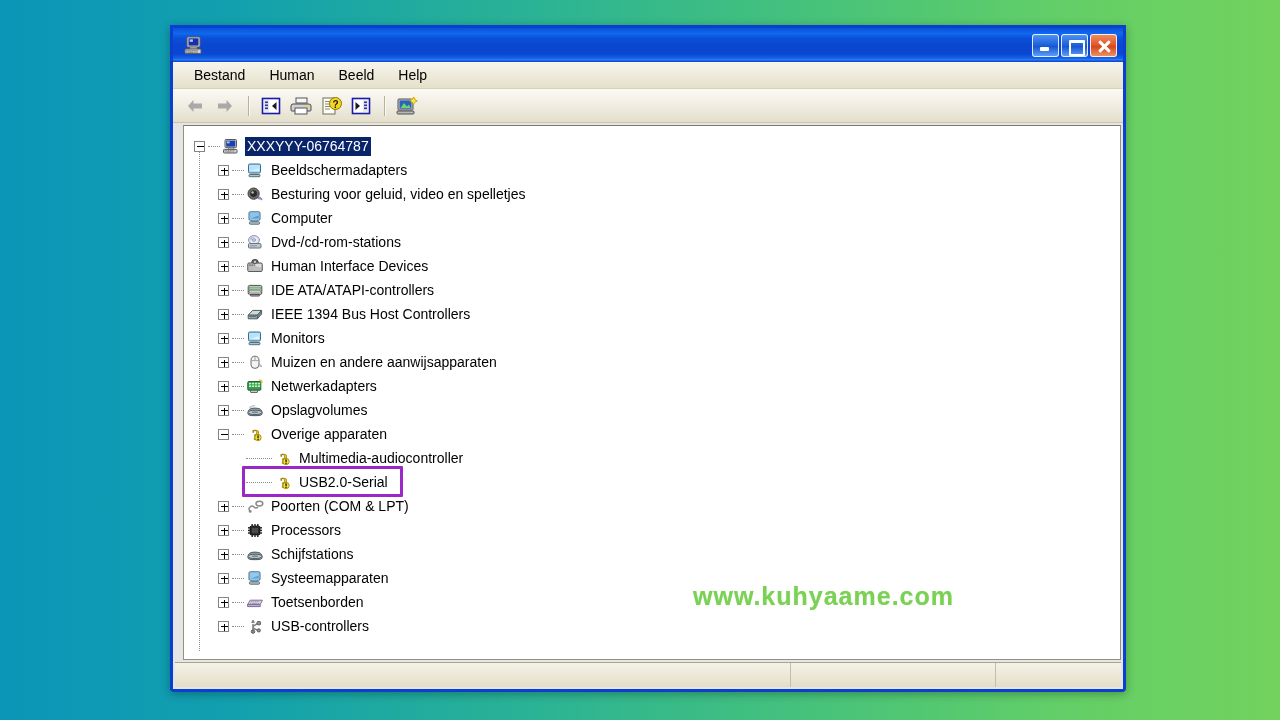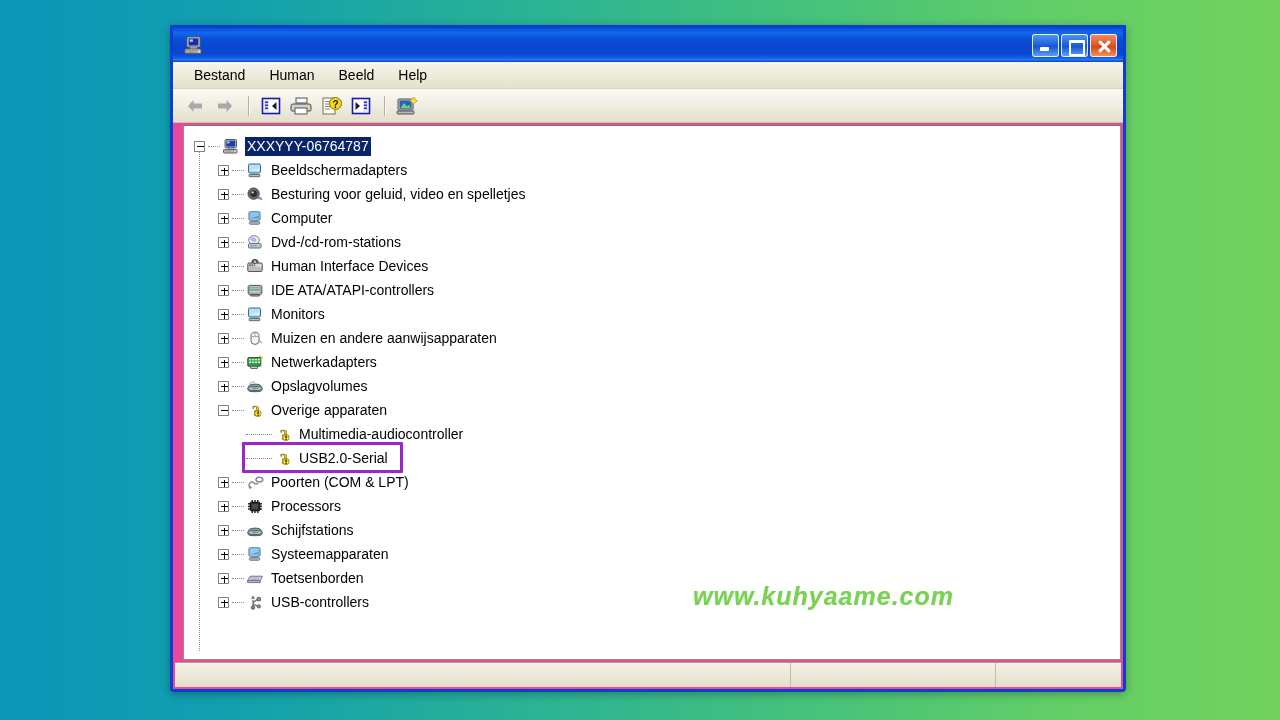--- a/index.html
+++ b/index.html
@@ -83,21 +83,21 @@
   .win-btn.close::before, .win-btn.close::after {
     content:""; position:absolute; left:12px; top:4px;
     width:3px; height:15px; background:#fff; border-radius:1px;
   }
   .win-btn.close::before { transform: rotate(45deg); }
   .win-btn.close::after  { transform: rotate(-45deg); }
 
   
   #client {
     flex: 1 1 auto;
-    background: #ec4899;
+    background: #e5e5e5;
     display: flex; flex-direction: column;
     border-left: 0; border-right: 0;
     overflow: hidden;
   }
 
   
   #menubar {
     height: 27px; flex: 0 0 27px;
     background: linear-gradient(180deg,#f6f5ee 0%,#ece9d8 60%,#e4e0ca 100%);
     display: flex; align-items: center;
@@ -221,21 +221,20 @@
   .sb-main { flex: 1 1 auto; }
   .sb-2 { flex: 0 0 205px; }
   .sb-3 { flex: 0 0 125px; }
 
   
   #watermark {
     position: absolute;
     left: 693px; top: 582px;
     font-size: 25px;
     font-weight: bold;
-    font-style: italic;
     color: #7ad154;
     letter-spacing: 1px;
     text-shadow: 0 0 1px rgba(120,200,80,.5);
     pointer-events: none;
     white-space: nowrap;
   }
 </style>
 </head>
 <body>
 
@@ -481,20 +480,33 @@
             <svg width="18" height="17" viewBox="0 0 18 17">
               <rect x="2.2" y="3.4" width="13.6" height="9" rx="1.4" fill="#dedede" stroke="#4f4f4f"></rect>
               <rect x="3.6" y="5" width="10.8" height="2.4" fill="#8fd09a" stroke="#4a7d55" stroke-width=".5"></rect>
               <rect x="3.6" y="8.6" width="10.8" height="2.4" fill="#cfcfcf" stroke="#6a6a6a" stroke-width=".5"></rect>
               <rect x="4.4" y="12.4" width="9.2" height="1.6" rx=".6" fill="#b5b5b5" stroke="#4f4f4f"></rect>
             </svg>
           </span>
           <span class="label">IDE ATA/ATAPI-controllers</span>
         </div>
 
+        <div class="row indent1">
+          <span class="expander plus"></span>
+          <span class="dots"></span>
+          <span class="ticon">
+            <svg width="18" height="17" viewBox="0 0 18 17">
+              <path d="M2.2 9.2 L6.6 4.4 L15.6 4.4 L11.4 9.2 Z" fill="#cfd8dc" stroke="#4f5d63"></path>
+              <path d="M2.2 9.2 L11.4 9.2 L11.4 12.8 L2.2 12.8 Z" fill="#9eadb4" stroke="#4f5d63"></path>
+              <path d="M11.4 9.2 L15.6 4.4 L15.6 8 L11.4 12.8 Z" fill="#7b8b93" stroke="#4f5d63"></path>
+              <rect x="3.4" y="10.1" width="6.6" height="1" fill="#5a6970"></rect>
+            </svg>
+          </span>
+          <span class="label">IEEE 1394 Bus Host Controllers</span>
+        </div>
 
         <div class="row indent1">
           <span class="expander plus"></span>
           <span class="dots"></span>
           <span class="ticon">
             <svg width="18" height="17" viewBox="0 0 18 17">
               <rect x="2.5" y="2" width="12" height="9" rx="1.2" fill="#9fd3f2" stroke="#3c6e8c"></rect>
               <rect x="3.6" y="3" width="9.8" height="6.2" fill="#e2f4ff"></rect>
               <path d="M3.6 3 h9.8 v3.1 l-9.8 3.1 z" fill="#b7e2fa"></path>
               <rect x="5.5" y="11" width="6" height="1.6" fill="#9aa3a8"></rect>

